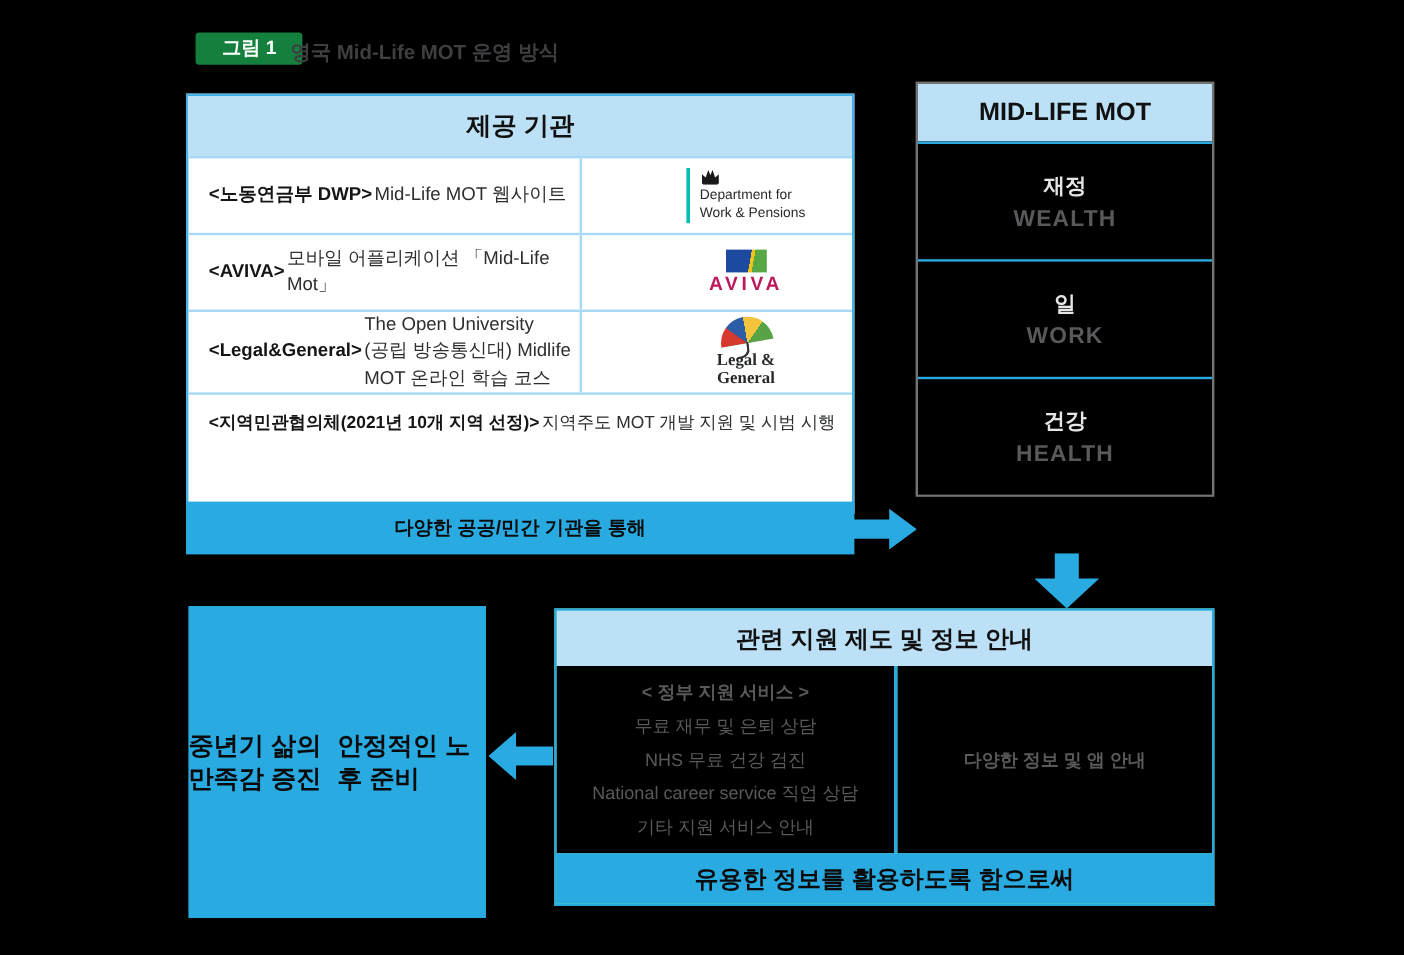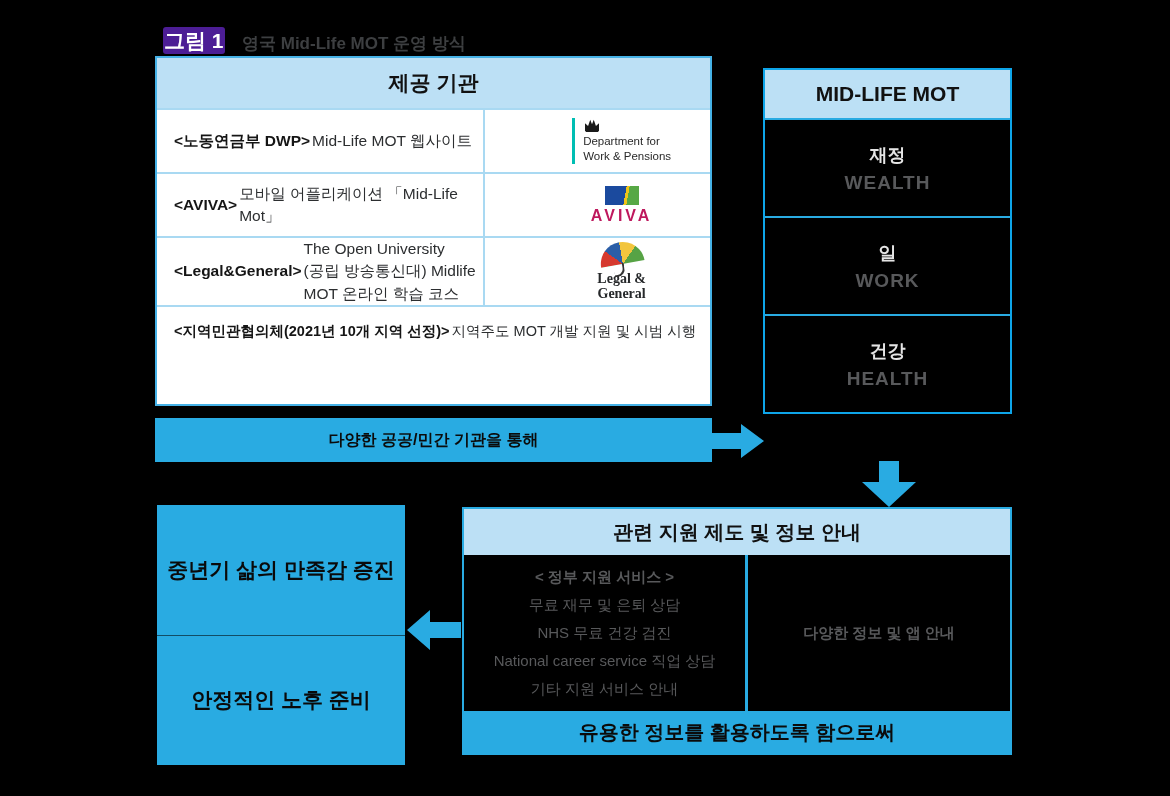--- a/index.html
+++ b/index.html
@@ -1,27 +1,27 @@
 <!DOCTYPE html>
 <html><head>
 <meta charset="utf-8">
 <style>
   html,body{margin:0;padding:0;background:#000;}
   .canvas{position:relative;width:1170px;height:796px;background:#000;overflow:hidden;
           font-family:"Liberation Sans",sans-serif;}
   .preline{white-space:pre-line;}
 
   
-  .fig-badge{position:absolute;left:163px;top:27px;height:27px;padding:0 1px;
-    background:#4c1d95;color:#fff;font-size:21px;font-weight:bold;border-radius:3px;
+  .fig-badge{position:absolute;left:163px;top:27px;height:27px;padding:0 22px;
+    background:#15803d;color:#fff;font-size:16px;font-weight:bold;border-radius:3px;
     display:flex;align-items:center;}
   .fig-title{position:absolute;left:242px;top:32px;font-size:17px;font-weight:bold;color:#3d3f41;}
 
   
-  .provider-table{position:absolute;left:155px;top:56px;width:557px;height:350px;
+  .provider-table{position:absolute;left:155px;top:78px;width:557px;height:350px;
     background:#fff;border:2px solid #45B1E6;box-sizing:border-box;
     display:flex;flex-direction:column;}
   .pt-header{height:50px;background:#BCE0F5;display:flex;align-items:center;justify-content:center;
     font-size:21px;font-weight:bold;color:#111;flex:0 0 auto;}
   .pt-row{display:flex;border-top:2px solid #A9D9F2;align-items:stretch;box-sizing:border-box;}
   .h65{flex:0 0 64px;} .h66{flex:0 0 66px;} .h52{flex:0 0 51px;}
   .pt-text{flex:0 0 59%;display:flex;align-items:center;padding-left:17px;
     font-size:15.5px;color:#2c2e30;box-sizing:border-box;line-height:1.45;}
   .pt-text b{color:#151515;margin-right:2px;white-space:pre;}
   .pt-text.full{flex:1;}
@@ -48,21 +48,21 @@
     font-size:14px;line-height:1.05;text-align:center;margin-top:-4px;}
 
   
   .bar{position:absolute;background:#29ABE2;display:flex;align-items:center;justify-content:center;
     font-weight:bold;color:#0b0b0b;}
   .provider-footer{left:155px;top:418px;width:557px;height:44px;font-size:16px;}
   .mot-footer{left:763px;top:418px;width:249px;height:44px;font-size:19px;}
 
   
   .mot-panel{position:absolute;left:763px;top:68px;width:249px;height:346px;
-    border:2px solid #0ea5e9;box-sizing:border-box;background:#000;
+    border:2px solid #737373;box-sizing:border-box;background:#000;
     display:flex;flex-direction:column;}
   .mot-header{height:48px;background:#BCE0F5;display:flex;align-items:center;justify-content:center;
     font-size:21px;font-weight:bold;color:#111;flex:0 0 auto;}
   .mot-box{flex:1;border-top:2px solid #29ABE2;display:flex;flex-direction:column;
     align-items:center;justify-content:center;gap:5px;background:#000;}
   .mot-ko{font-size:18px;font-weight:bold;color:#e5e5e5;}
   .mot-en{font-size:19px;font-weight:bold;color:#58595B;letter-spacing:1px;}
 
   
   .info-panel{position:absolute;left:462px;top:507px;width:550px;height:248px;
@@ -75,21 +75,21 @@
     gap:9px;color:#58595B;font-size:15px;background:#000;}
   .ip-left .ttl{font-weight:bold;}
   .ip-divider{width:3px;background:#29ABE2;}
   .ip-right{flex:1;display:flex;align-items:center;justify-content:center;
     color:#58595B;font-size:15px;font-weight:bold;background:#000;}
   .ip-footer{height:42px;background:#29ABE2;display:flex;align-items:center;justify-content:center;
     font-size:20px;font-weight:bold;color:#0b0b0b;flex:0 0 auto;}
 
   
   .outcome-box{position:absolute;left:157px;top:505px;width:248px;height:260px;
-    background:#29ABE2;display:flex;flex-direction:column;}
+    background:#29ABE2;display:flex;flex-direction:row;}
   .ob-cell{flex:1;display:flex;align-items:center;justify-content:center;
     font-size:21px;font-weight:bold;color:#0a0a0a;}
   .ob-divider{height:1px;background:rgba(0,0,0,0.55);}
 
   .arrow{position:absolute;}
 </style>
 </head>
 <body>
 
 <div class="canvas">

